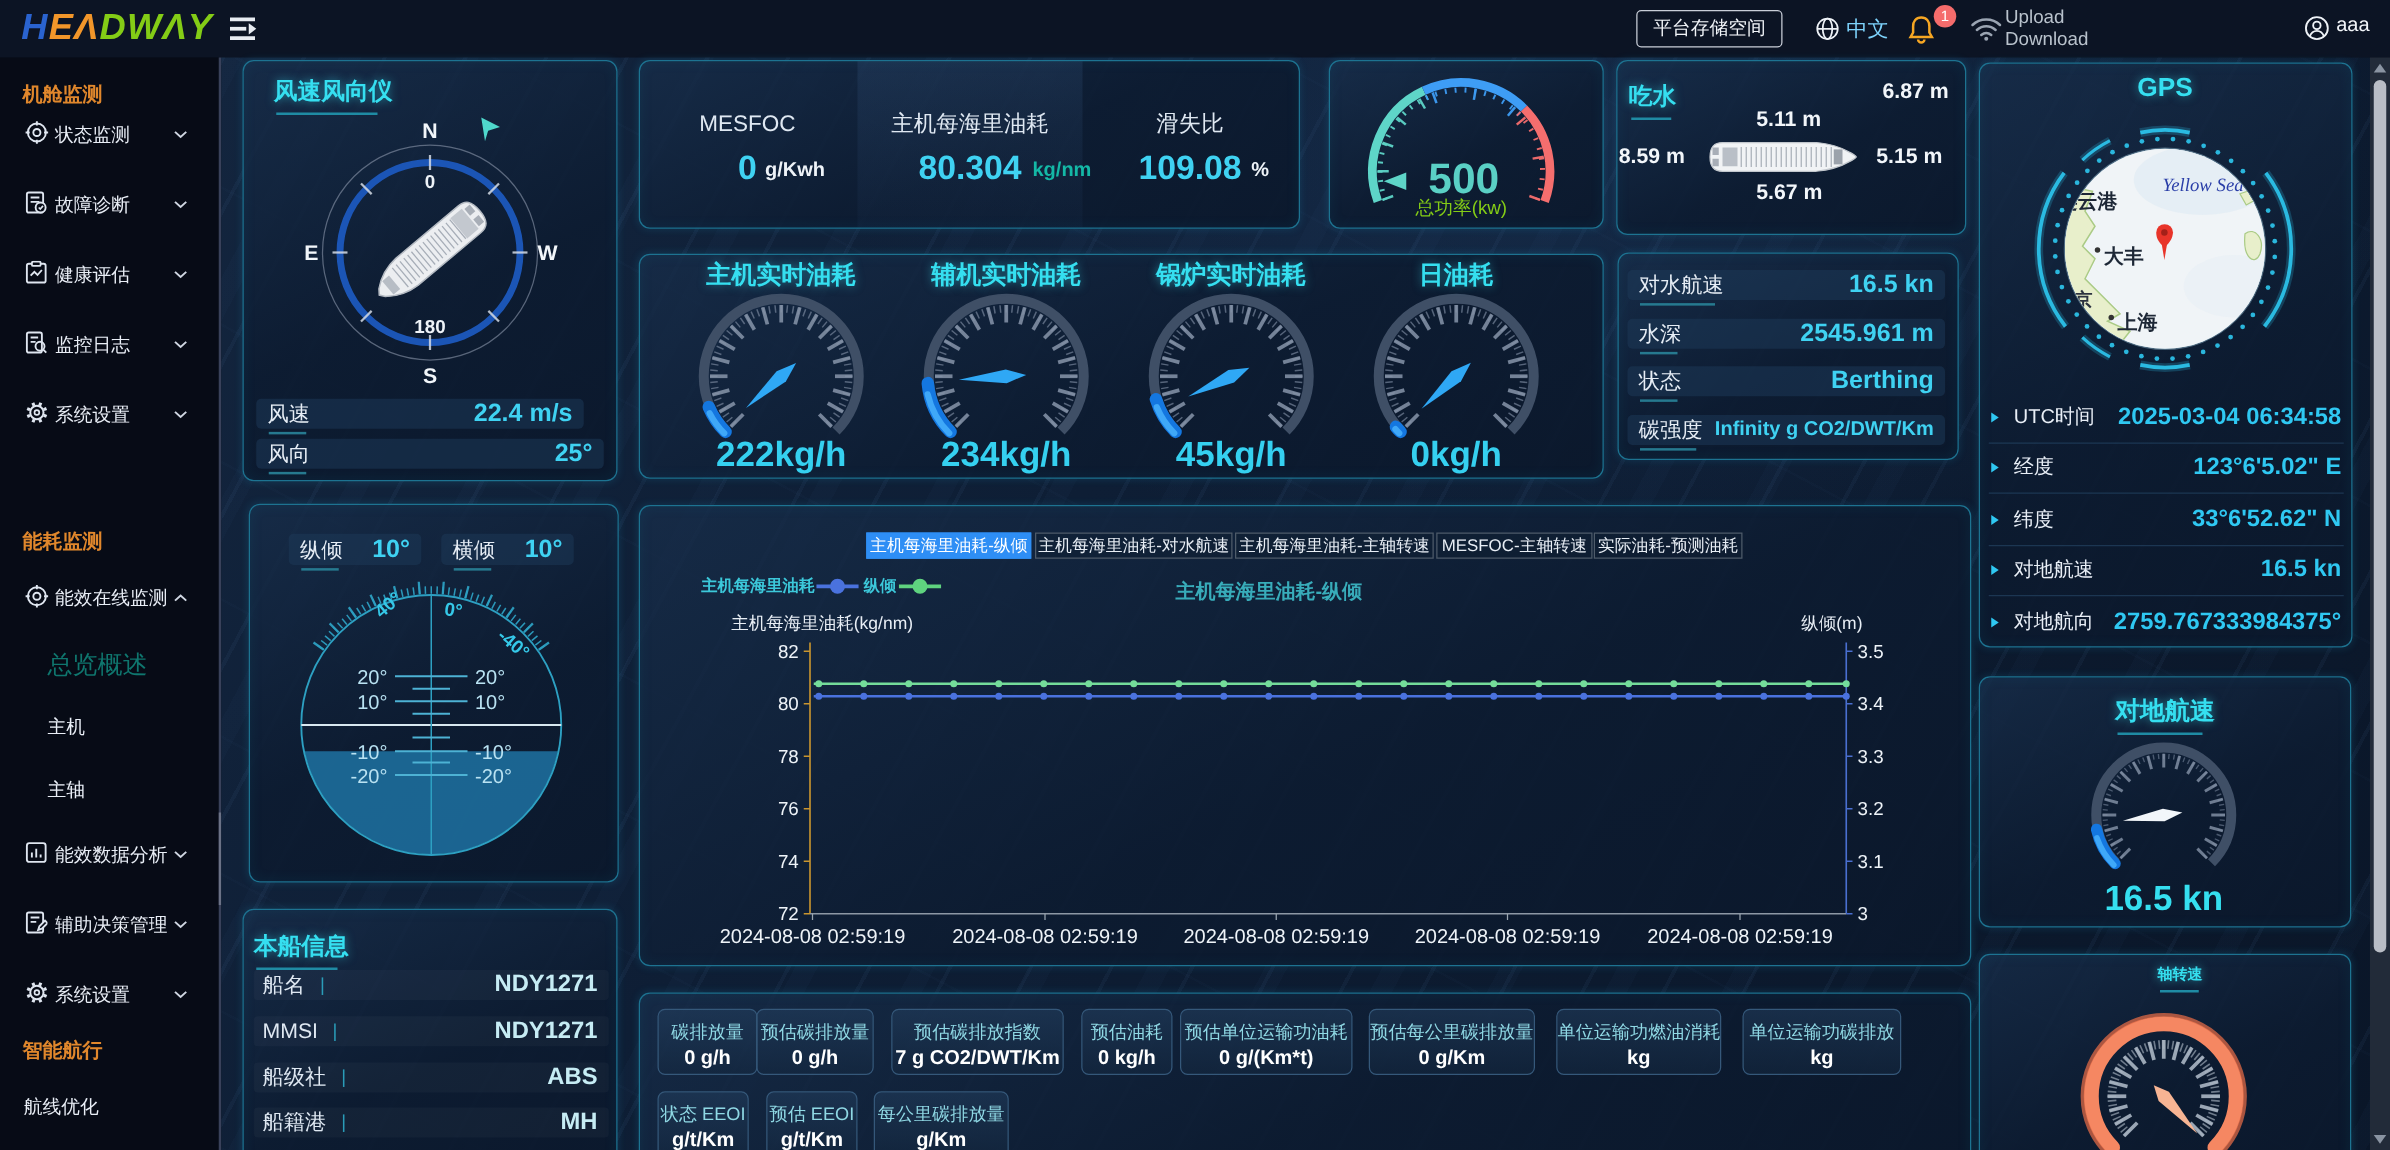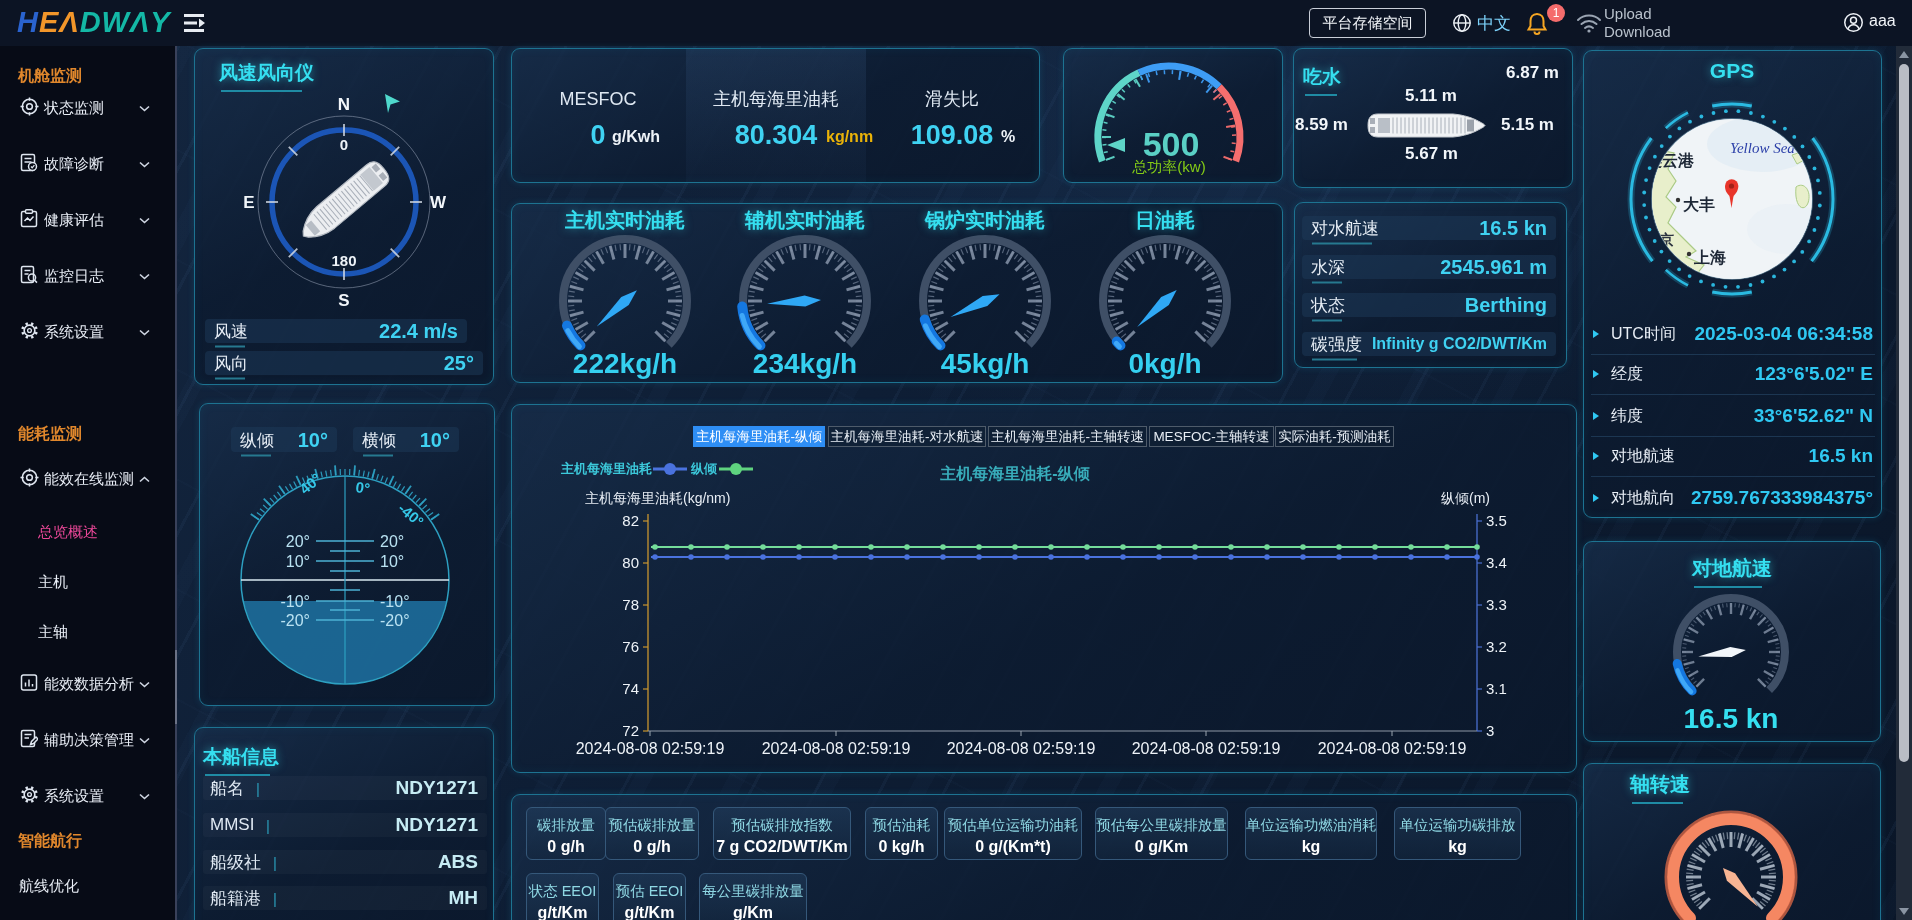--- a/index.html
+++ b/index.html
@@ -36,21 +36,21 @@
 .badge .bt{font-size:14.5px;margin-top:8px;white-space:nowrap;overflow:hidden;}
 .badge .bv{font-size:16px;font-weight:bold;color:#fff;margin-top:3px;white-space:nowrap;overflow:hidden;}
 .tab{position:absolute;top:426px;height:21px;border:1px solid #4e5b6a;color:#e8eef5;font-size:13.5px;line-height:20px;overflow:hidden;text-align:center;background:rgba(16,30,48,.45);white-space:nowrap;}
 .gpsrow{position:absolute;left:1591px;width:284px;height:40px;}
 .gpsrow .ar{position:absolute;left:2px;top:50%;transform:translateY(-50%);width:0;height:0;border-left:6px solid #2fc8f2;border-top:4.5px solid transparent;border-bottom:4.5px solid transparent;}
 .gpsrow .lb{position:absolute;left:20px;top:50%;transform:translateY(-50%);color:#e8eef6;font-size:16px;}
 .gpsrow .vl{position:absolute;right:2px;top:50%;transform:translateY(-50%);color:#2fc8f2;font-weight:bold;font-size:19px;}
 </style></head><body>
 
 <div id="header">
- <div class="abs" style="left:17px;top:6px;font-size:29px;font-weight:900;font-style:italic;letter-spacing:1px;font-family:'Liberation Sans',sans-serif;"><span style="color:#2a63cf">H</span><span style="color:#f2962a">EΛ</span><span style="color:#14b8a6">DWΛY</span></div>
+ <div class="abs" style="left:17px;top:6px;font-size:29px;font-weight:900;font-style:italic;letter-spacing:1px;font-family:'Liberation Sans',sans-serif;"><span style="color:#2a63cf">H</span><span style="color:#f2962a">EΛ</span><span style="color:#84cc16">DWΛY</span></div>
  <svg class="abs" style="left:184px;top:13px" width="22" height="20">
   <rect x="0" y="1" width="20" height="3" fill="#e8ecf2"></rect>
       <rect x="0" y="8.5" width="13" height="3" fill="#e8ecf2"></rect>
       <rect x="0" y="16" width="20" height="3" fill="#e8ecf2"></rect>
   <path d="M15 5.5 L21 10 L15 14.5 Z" fill="#e8ecf2"></path>
     </svg>
  <div class="abs" style="left:1309px;top:8px;width:117px;height:30px;border:1px solid #c9ced8;border-radius:4px;color:#f2f5f9;font-size:15px;text-align:center;line-height:28px;">平台存储空间</div>
  <svg class="abs" style="left:1452px;top:13px" width="20" height="20" viewBox="0 0 20 20" fill="none" stroke="#eef2f7" stroke-width="1.4">
       <circle cx="10" cy="10" r="8.2"></circle>
       <ellipse cx="10" cy="10" rx="3.8" ry="8.2"></ellipse>
@@ -155,21 +155,21 @@
           <line x1="10" y1="0.5" x2="10" y2="4"></line>
           <line x1="10" y1="16" x2="10" y2="19.5"></line>
           <line x1="0.5" y1="10" x2="4" y2="10"></line>
           <line x1="16" y1="10" x2="19.5" y2="10"></line>
         </svg></span>
       <span class="tx">能效在线监测</span>
       <span class="ch"><svg width="11" height="7" viewBox="0 0 11 7" fill="none" stroke="#cfd6e2" stroke-width="1.6">
           <path d="M1 5.5 L5.5 1.5 L10 5.5"></path>
         </svg></span>
     </div>
-    <div class="abs" style="left:38px;top:486px;transform:translateY(-50%);color:#ec4899;font-size:15px;">总览概述</div>
+    <div class="abs" style="left:38px;top:486px;transform:translateY(-50%);color:#0f766e;font-size:20px;">总览概述</div>
     <div class="abs" style="left:38px;top:536px;transform:translateY(-50%);color:#e9eef6;font-size:15px;">主机</div>
     <div class="abs" style="left:38px;top:586px;transform:translateY(-50%);color:#e9eef6;font-size:15px;">主轴</div>
     <div class="menuitem" style="top:624px;height:28px;">
       <span class="ic"><svg width="18" height="18" viewBox="0 0 18 18" fill="none" stroke="#dfe6f0" stroke-width="1.5">
           <rect x="1.5" y="1.5" width="15" height="15" rx="2"></rect>
           <line x1="5.5" y1="13" x2="5.5" y2="9"></line>
           <line x1="9" y1="13" x2="9" y2="6"></line>
           <line x1="12.5" y1="13" x2="12.5" y2="10.5"></line>
         </svg></span>
       <span class="tx">能效数据分析</span>
@@ -265,21 +265,21 @@
     <span class="lb ul" style="font-size:17px">风向</span>
     <span class="vl" style="font-size:20px">25°</span>
   </div>
 <div class="panel" style="left:511px;top:48px;width:529px;height:135px;"></div>
 <div class="abs" style="left:686px;top:49px;width:180px;height:133px;background:linear-gradient(180deg,rgba(72,112,162,.17),rgba(42,72,112,.09));"></div>
 <div class="abs" style="left:598px;top:99px;transform:translate(-50%,-50%);color:#dfe8f2;font-size:18px;white-space:nowrap;">MESFOC</div>
 <div class="abs" style="left:598px;top:135px;transform:translate(-50%,-50%);color:#3fd2f2;font-weight:bold;font-size:27px;white-space:nowrap;">0</div>
 <div class="abs" style="left:612px;top:137px;transform:translateY(-50%);color:#eef3f8;font-weight:bold;font-size:16px;white-space:nowrap;">g/Kwh</div>
 <div class="abs" style="left:776px;top:99px;transform:translate(-50%,-50%);color:#dfe8f2;font-size:18px;white-space:nowrap;">主机每海里油耗</div>
 <div class="abs" style="left:776px;top:135px;transform:translate(-50%,-50%);color:#3fd2f2;font-weight:bold;font-size:27px;white-space:nowrap;">80.304</div>
-<div class="abs" style="left:826px;top:137px;transform:translateY(-50%);color:#eab308;font-weight:bold;font-size:16px;white-space:nowrap;">kg/nm</div>
+<div class="abs" style="left:826px;top:137px;transform:translateY(-50%);color:#14b8a6;font-weight:bold;font-size:16px;white-space:nowrap;">kg/nm</div>
 <div class="abs" style="left:952px;top:99px;transform:translate(-50%,-50%);color:#dfe8f2;font-size:18px;white-space:nowrap;">滑失比</div>
 <div class="abs" style="left:952px;top:135px;transform:translate(-50%,-50%);color:#3fd2f2;font-weight:bold;font-size:27px;white-space:nowrap;">109.08</div>
 <div class="abs" style="left:1001px;top:137px;transform:translateY(-50%);color:#eef3f8;font-weight:bold;font-size:16px;white-space:nowrap;">%</div>
 <div class="panel" style="left:1063px;top:48px;width:220px;height:135px;"></div>
 <svg class="abs" style="left:1063px;top:48px" width="220" height="135">
     <path d="M 39.28 113.28 A 71 71 0 0 1 75.99 24.65" stroke="#5ed5c8" stroke-width="7" fill="none"></path>
     <path d="M 75.99 24.65 A 71 71 0 0 1 156.20 38.80" stroke="#3e9df5" stroke-width="7" fill="none"></path>
     <path d="M 156.20 38.80 A 71 71 0 0 1 172.72 113.28" stroke="#f56e6e" stroke-width="7" fill="none"></path>
     <line x1="46.8" y1="110.5" x2="43.0" y2="111.9" stroke="#5ed5c8" stroke-width="1.5" opacity="0.95"></line>
     <line x1="44.7" y1="103.7" x2="40.8" y2="104.6" stroke="#5ed5c8" stroke-width="1.5" opacity="0.95"></line>
@@ -1167,21 +1167,21 @@
     <line x1="186.0" y1="111.0" x2="197.0" y2="111.0" stroke="#8795aa" stroke-width="2.4" opacity="0.8"></line>
     <line x1="184.7" y1="120.8" x2="195.3" y2="123.7" stroke="#8795aa" stroke-width="2.4" opacity="0.8"></line>
     <line x1="180.9" y1="130.0" x2="190.4" y2="135.5" stroke="#8795aa" stroke-width="2.4" opacity="0.8"></line>
     <line x1="174.9" y1="137.9" x2="182.6" y2="145.6" stroke="#8795aa" stroke-width="2.4" opacity="0.8"></line>
     <path d="M 109.11 149.89 A 55 55 0 0 1 94.20 122.44" stroke="#1477e0" stroke-width="9" fill="none" stroke-linecap="round"></path>
     <path d="M 108.05 150.95 A 56.5 56.5 0 0 1 94.58 129.39" stroke="#3fa8f8" stroke-width="4.5" fill="none" stroke-linecap="round"></path>
     <polygon points="162.9,108.9 148.7,116.0 115.3,115.6 147.3,106.0" fill="#f2f6fa"></polygon>
   </svg>
 <div class="abs" style="left:1731px;top:719px;transform:translate(-50%,-50%);color:#35dff0;font-weight:bold;font-size:28px;white-space:nowrap;">16.5 kn</div>
 <div class="panel" style="left:1583px;top:763px;width:298px;height:185px;"></div>
-<div class="ptitle" style="left:1660px;top:771px;transform:translateX(-50%);font-size:20px;">轴转速</div>
+<div class="ptitle" style="left:1744px;top:771px;transform:translateX(-50%);font-size:12px;">轴转速</div>
 <svg class="abs" style="left:1583px;top:763px" width="298" height="157">
     <path d="M 106.99 155.01 A 58 58 0 1 1 189.01 155.01" stroke="#f58762" stroke-width="12" fill="none" stroke-linecap="round"></path>
     <path d="M 102.04 159.96 A 65 65 0 1 1 193.96 159.96" stroke="#e06a45" stroke-width="3" fill="none" opacity=".75" stroke-linecap="round"></path>
     <line x1="121.1" y1="140.9" x2="116.2" y2="145.8" stroke="#9aa6b4" stroke-width="1.3" opacity="0.7"></line>
     <line x1="118.9" y1="138.4" x2="113.5" y2="142.9" stroke="#9aa6b4" stroke-width="1.3" opacity="0.7"></line>
     <line x1="116.9" y1="135.8" x2="111.1" y2="139.8" stroke="#9aa6b4" stroke-width="1.3" opacity="0.7"></line>
     <line x1="115.1" y1="133.0" x2="109.0" y2="136.5" stroke="#9aa6b4" stroke-width="1.3" opacity="0.7"></line>
     <line x1="113.6" y1="130.1" x2="107.2" y2="133.0" stroke="#9aa6b4" stroke-width="1.3" opacity="0.7"></line>
     <line x1="112.3" y1="127.0" x2="105.7" y2="129.4" stroke="#9aa6b4" stroke-width="1.3" opacity="0.7"></line>
     <line x1="111.3" y1="123.8" x2="104.5" y2="125.6" stroke="#9aa6b4" stroke-width="1.3" opacity="0.7"></line>

